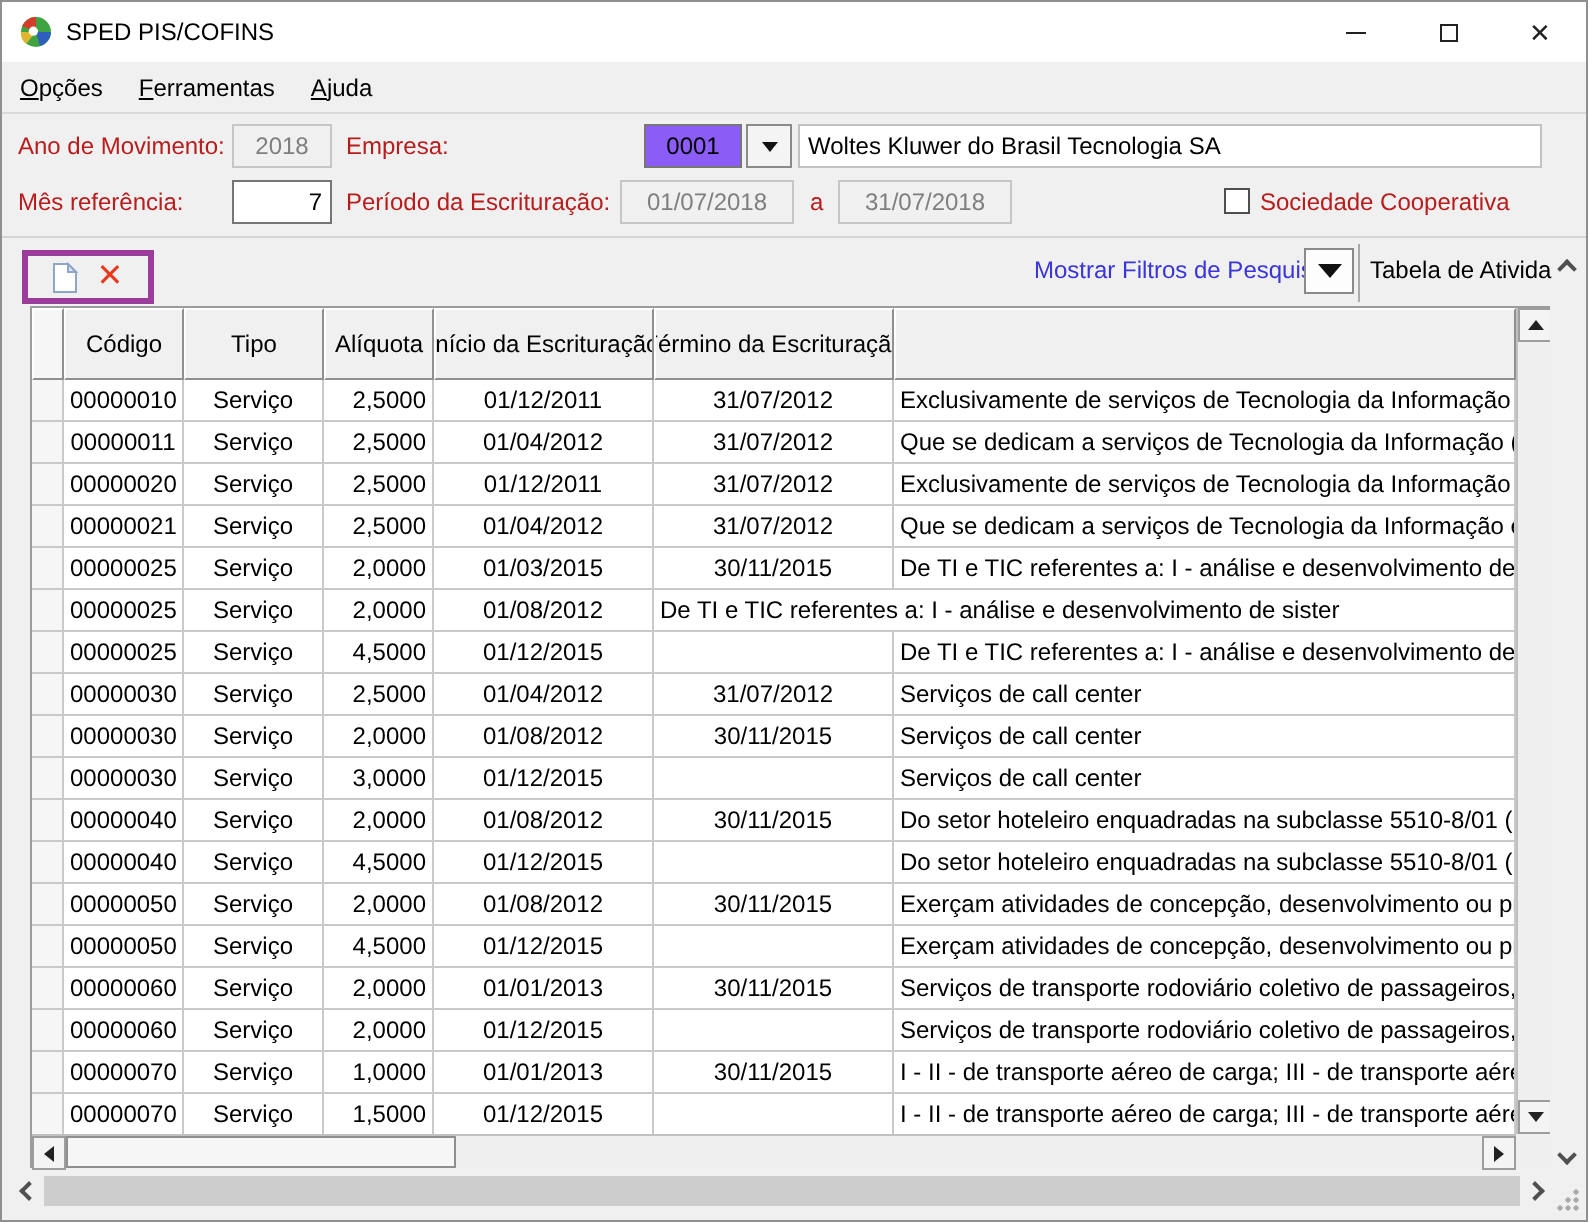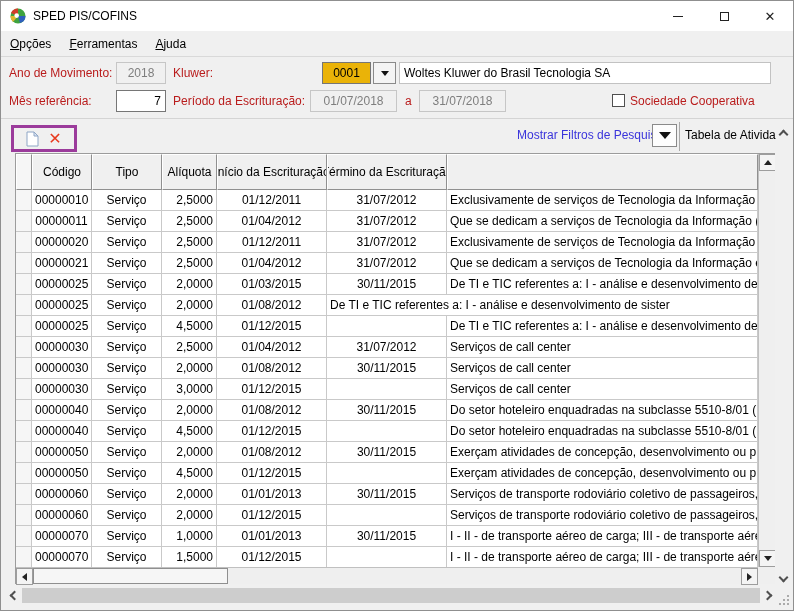--- a/index.html
+++ b/index.html
@@ -25,21 +25,21 @@
   .menu-item { padding:4px 9px; color:#000; }
   .menu-item::first-letter { text-decoration:underline; }
 
   
   .lbl { position:absolute; height:20px; line-height:20px; color:#b91c1c; }
   .field { position:absolute; height:22px; line-height:20px; border:1px solid #b9b9b9;
            background:#ffffff; padding:0 4px; }
   .field.disabled { background:#f0f0f0; color:#7e7e7e; border-color:#c6c6c6; text-align:center; }
   .field.num { text-align:right; border-color:#767676; }
   .combo-box { position:absolute; height:22px; display:flex; }
-  .combo-text { width:49px; border:1px solid #767676; background:#eab308; text-align:center; line-height:20px; }
+  .combo-text { width:49px; border:1px solid #767676; background:#8b5cf6; text-align:center; line-height:20px; }
   .combo-btn { width:23px; height:22px; margin-left:2px; background:#f4f4f4; border:1px solid #8a8a8a;
                display:flex; align-items:center; justify-content:center; }
   .tri-down { width:0; height:0; border-left:4px solid transparent; border-right:4px solid transparent;
               border-top:5px solid #111; }
   .checkbox { position:absolute; width:13px; height:13px; background:#fff; border:1px solid #4f4f4f; }
 
   
   .toolbar { position:absolute; top:117px; left:0; right:0; height:35px; background:#f0f0f0;
              border-top:1px solid #d4d4d4; }
   .hl-box { position:absolute; left:10px; top:6px; width:66px; height:27px;
@@ -135,21 +135,21 @@
   </div>
 
   <div class="menubar">
     <span class="menu-item">Opções</span>
     <span class="menu-item">Ferramentas</span>
     <span class="menu-item">Ajuda</span>
   </div>
 
   <span class="lbl" style="left:8px; top:62px;">Ano de Movimento:</span>
   <div class="field disabled" style="left:115px; top:61px; width:50px;">2018</div>
-  <span class="lbl" style="left:172px; top:62px;">Kluwer:</span>
+  <span class="lbl" style="left:172px; top:62px;">Empresa:</span>
   <div class="combo-box" style="left:321px; top:61px;">
     <div class="combo-text">0001</div>
     <div class="combo-btn">
         <div class="tri-down"></div>
       </div>
   </div>
   <div class="field" style="left:398px; top:61px; width:372px; border-color:#c2c2c2;">Woltes Kluwer do Brasil Tecnologia SA</div>
 
   <span class="lbl" style="left:8px; top:90px;">Mês referência:</span>
   <div class="field num" style="left:115px; top:89px; width:50px;">7</div>

